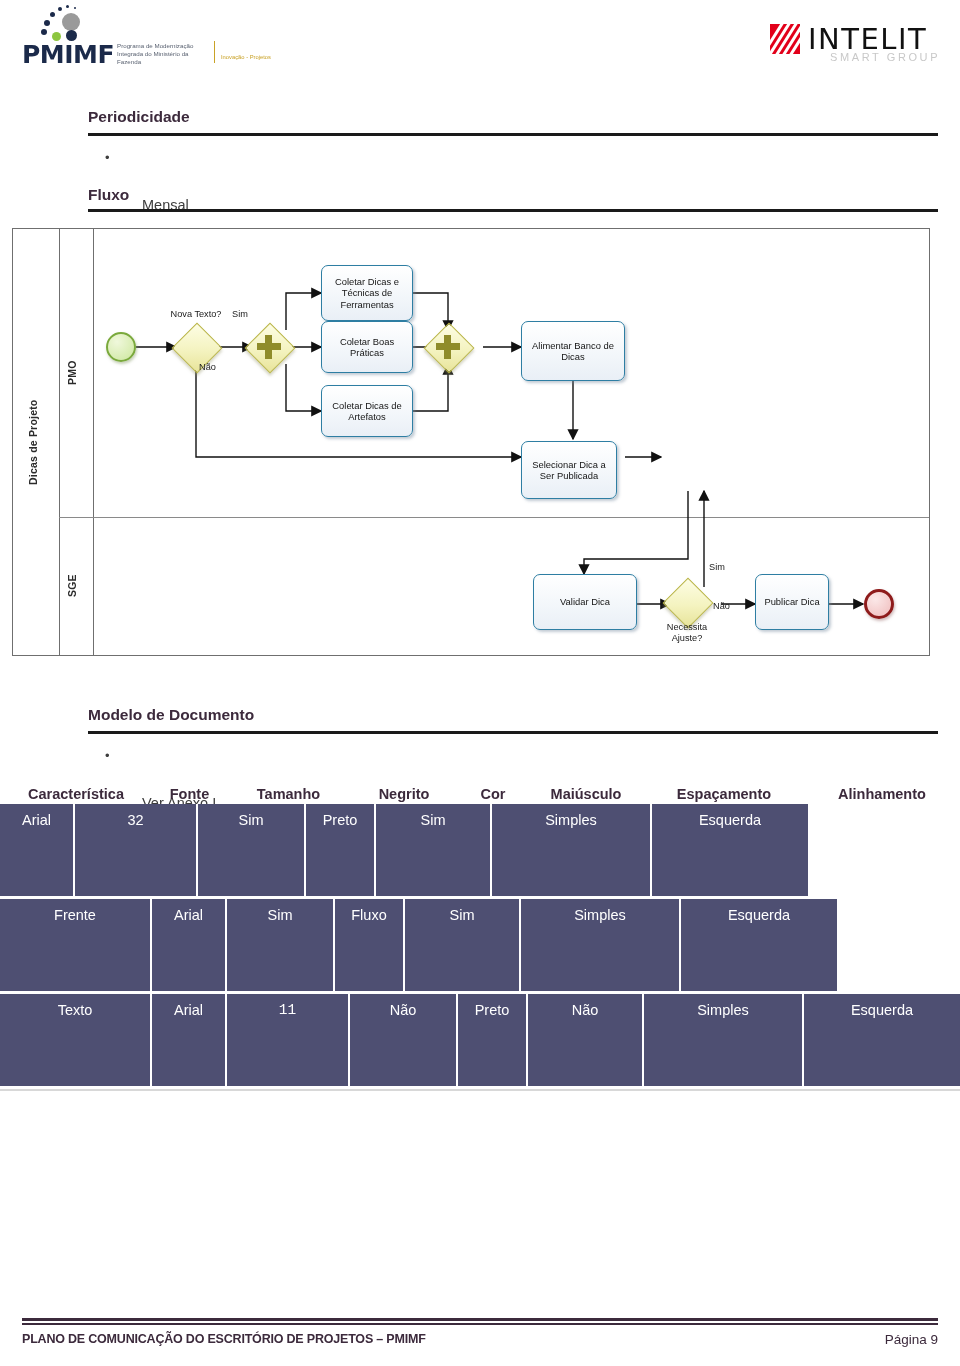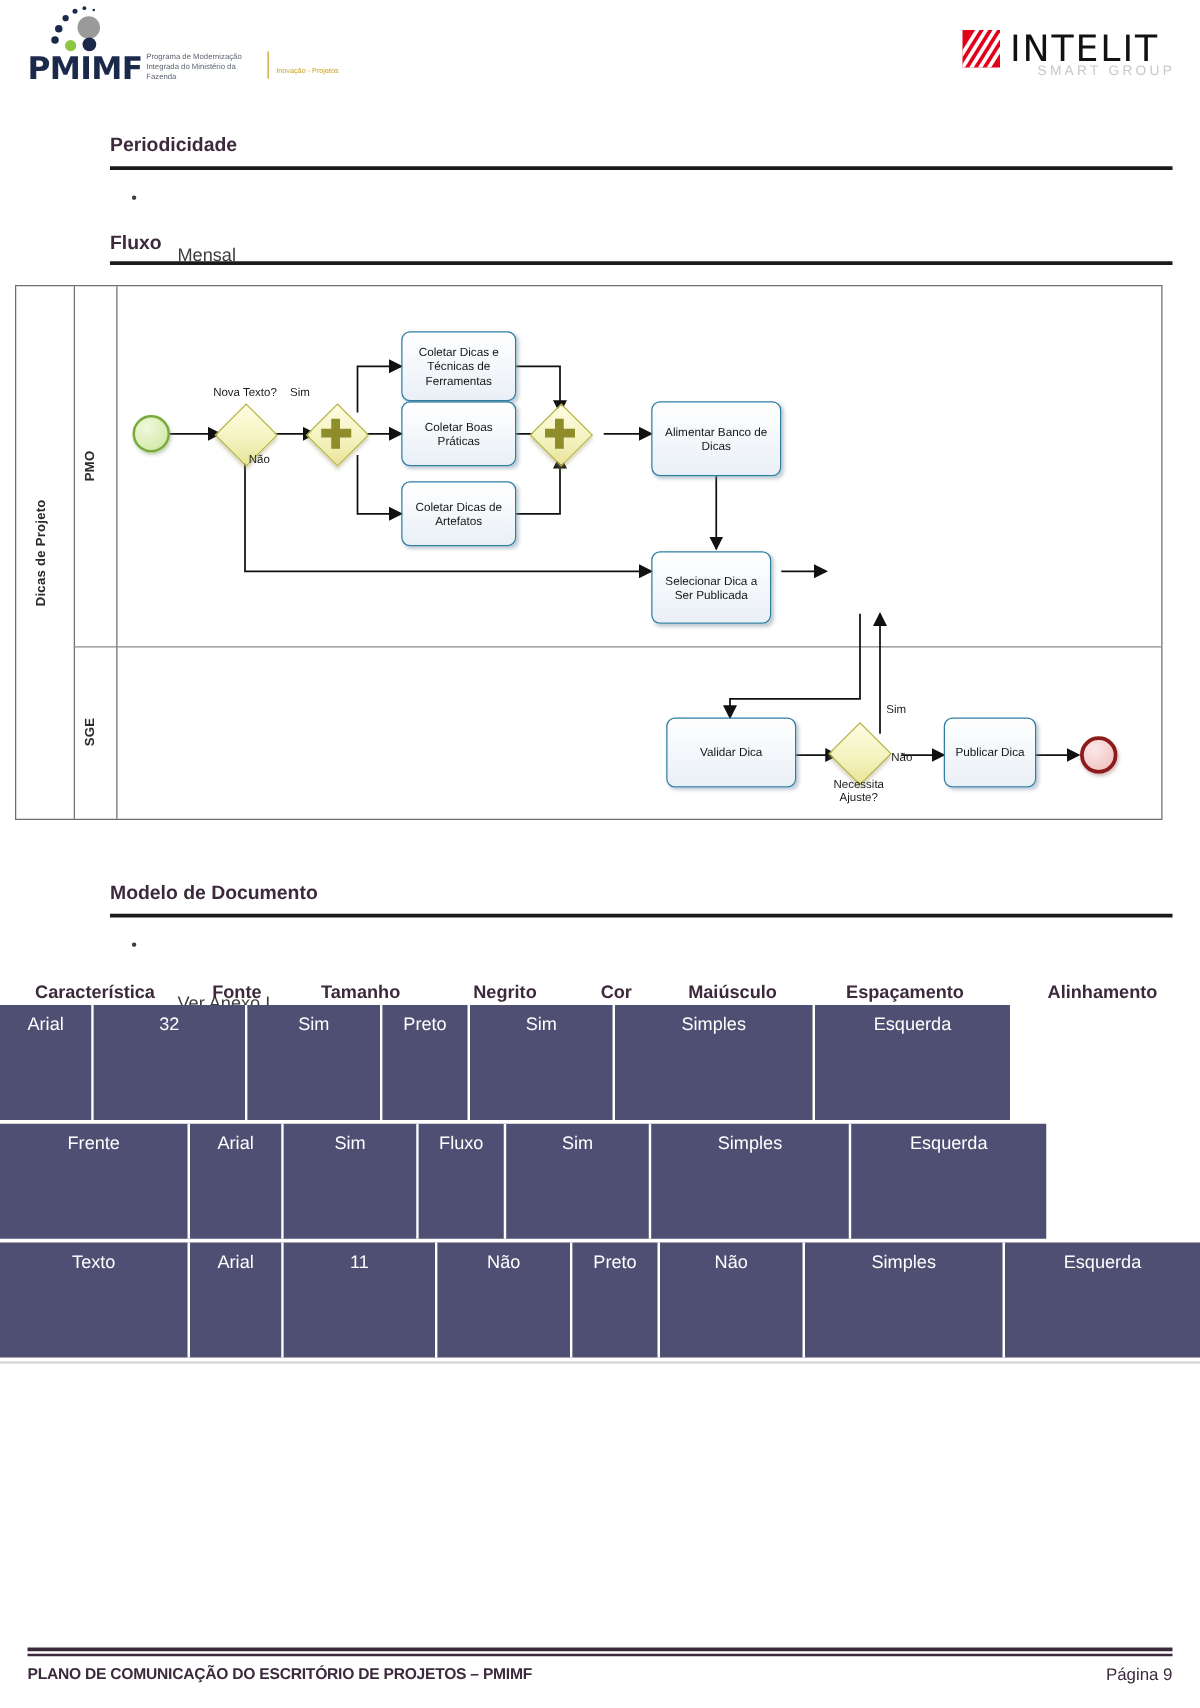--- a/index.html
+++ b/index.html
@@ -441,21 +441,21 @@
     <div class="tbl-cell" style="width:116px;">Sim</div>
     <div class="tbl-cell" style="width:160px;">Simples</div>
     <div class="tbl-cell" style="width:156px;">Esquerda</div>
   </div>
 
   <div style="height:3px; background:#ffffff;"></div>
 
   <div class="tbl-row" style="height:92px;">
     <div class="tbl-cell" style="width:152px;">Texto</div>
     <div class="tbl-cell" style="width:75px;">Arial</div>
-    <div class="tbl-cell" style="width:123px;">11</div>
+    <div class="tbl-cell" style="width:123px;font-family:Liberation Mono, monospace;">11</div>
     <div class="tbl-cell" style="width:108px;">Não</div>
     <div class="tbl-cell" style="width:70px;">Preto</div>
     <div class="tbl-cell" style="width:116px;">Não</div>
     <div class="tbl-cell" style="width:160px;">Simples</div>
     <div class="tbl-cell" style="width:156px;">Esquerda</div>
   </div>
 
   <div style="height:2px; background:#d8d8d8; margin-top:3px;"></div>
 </div>
 

